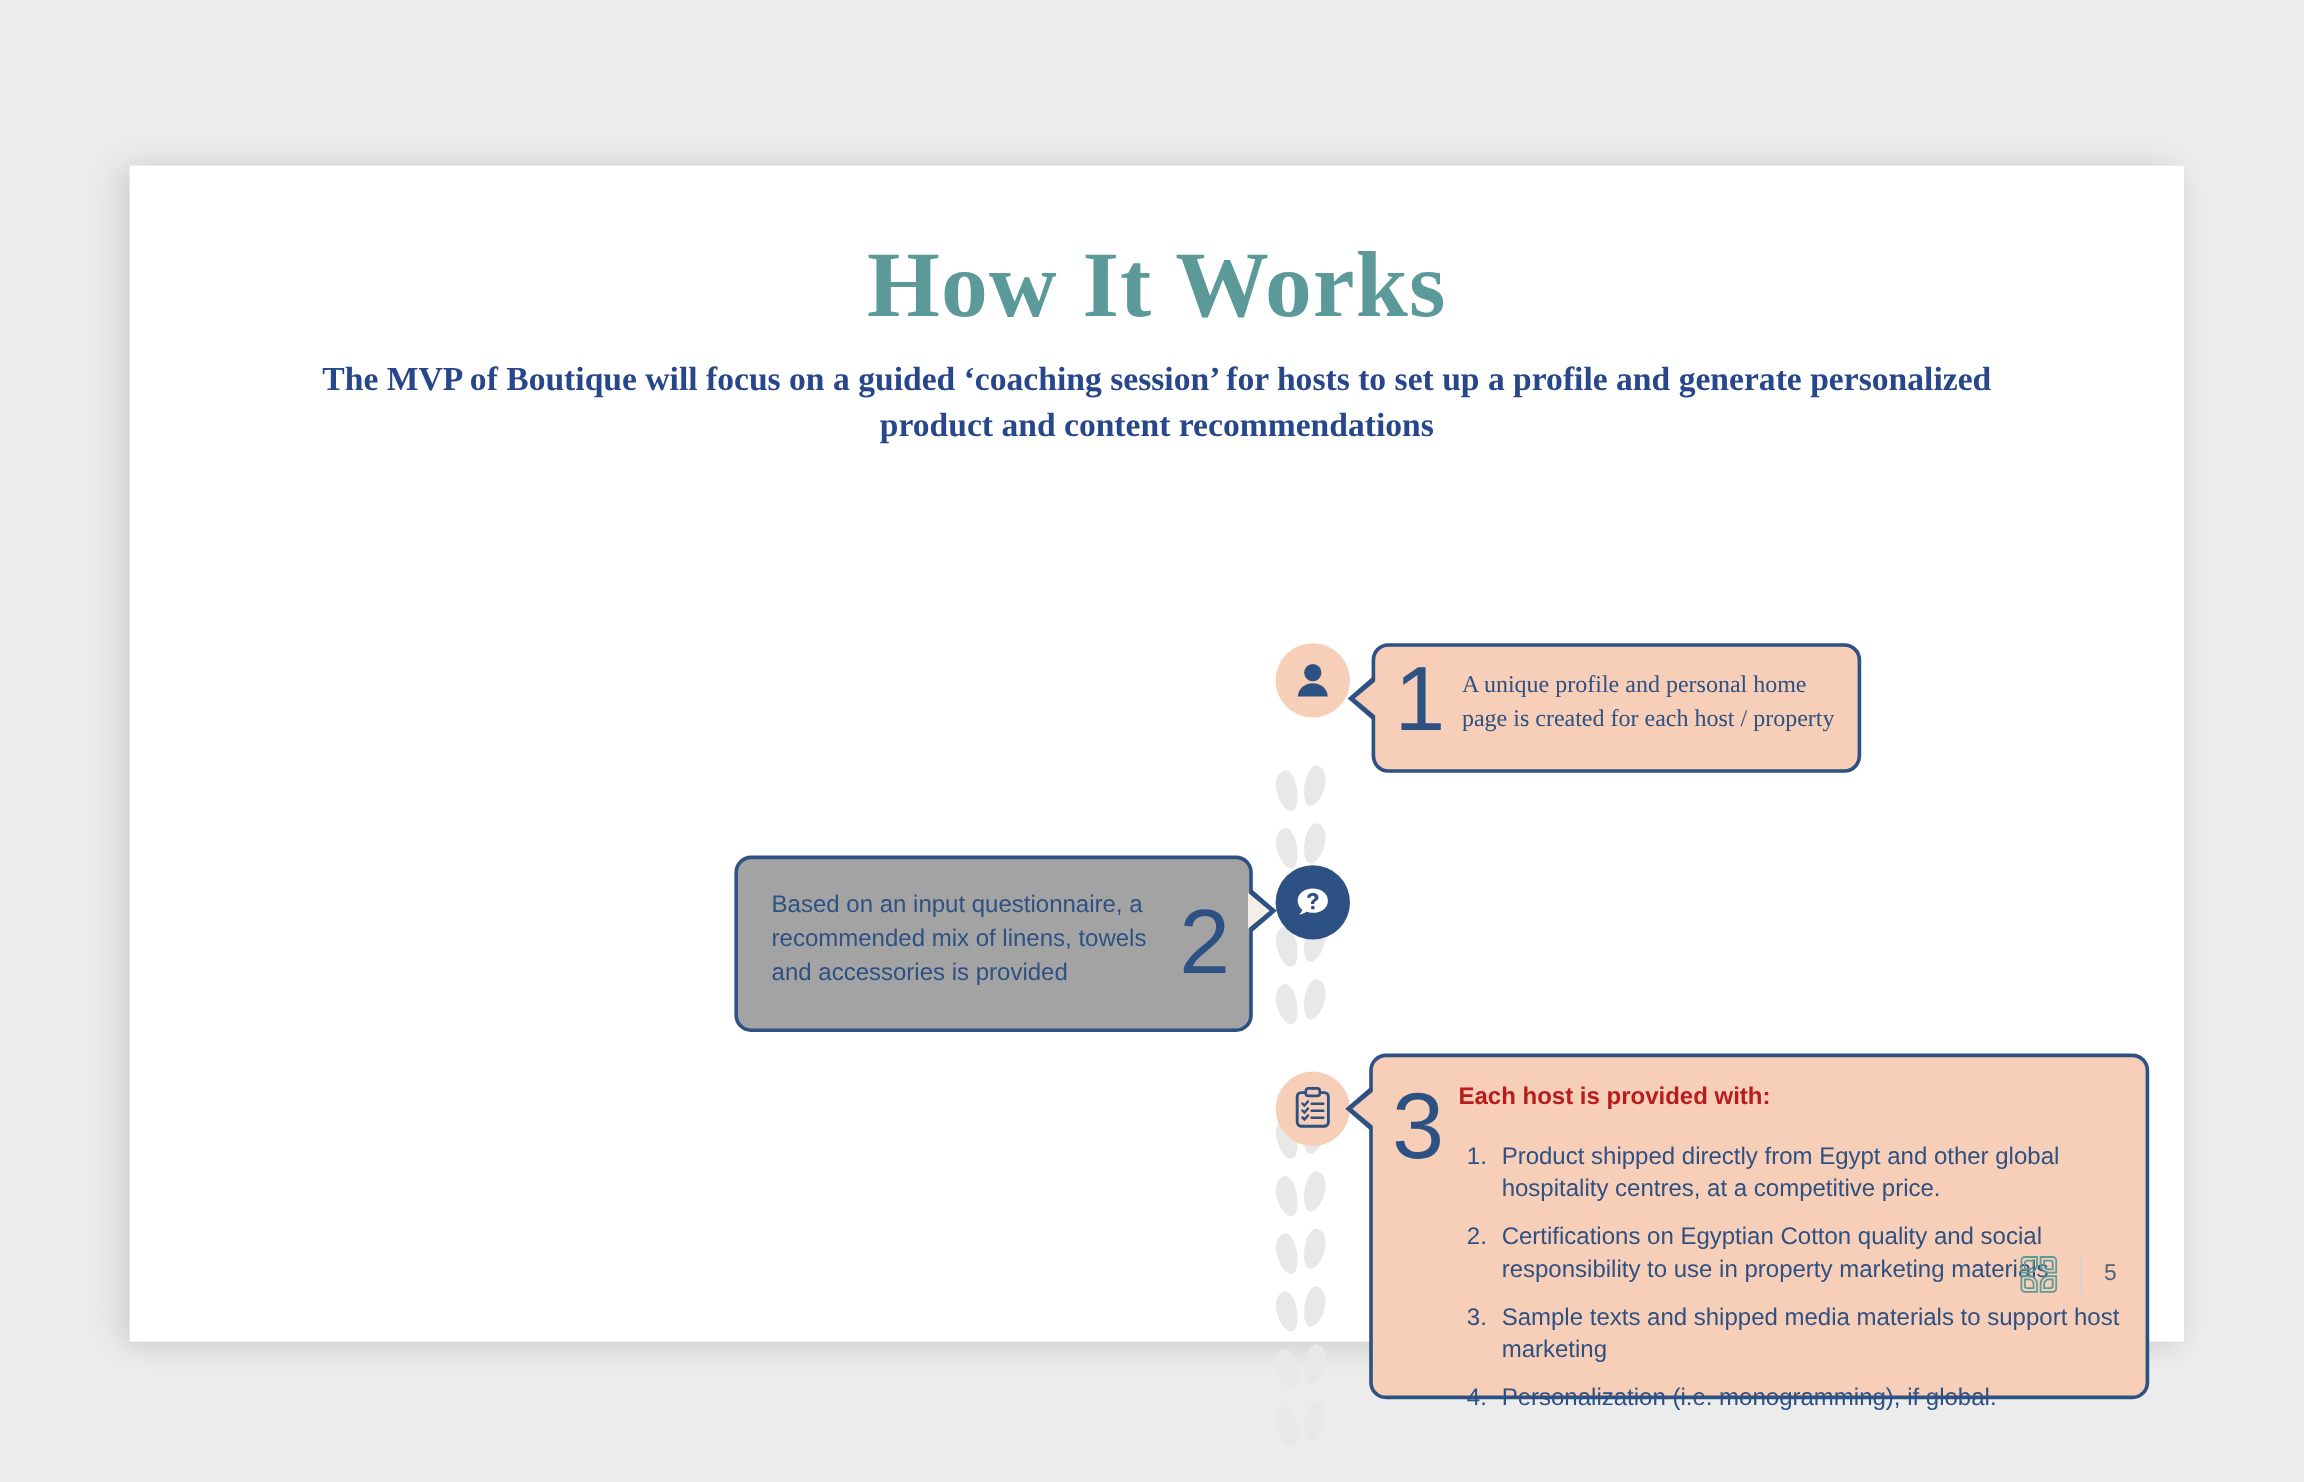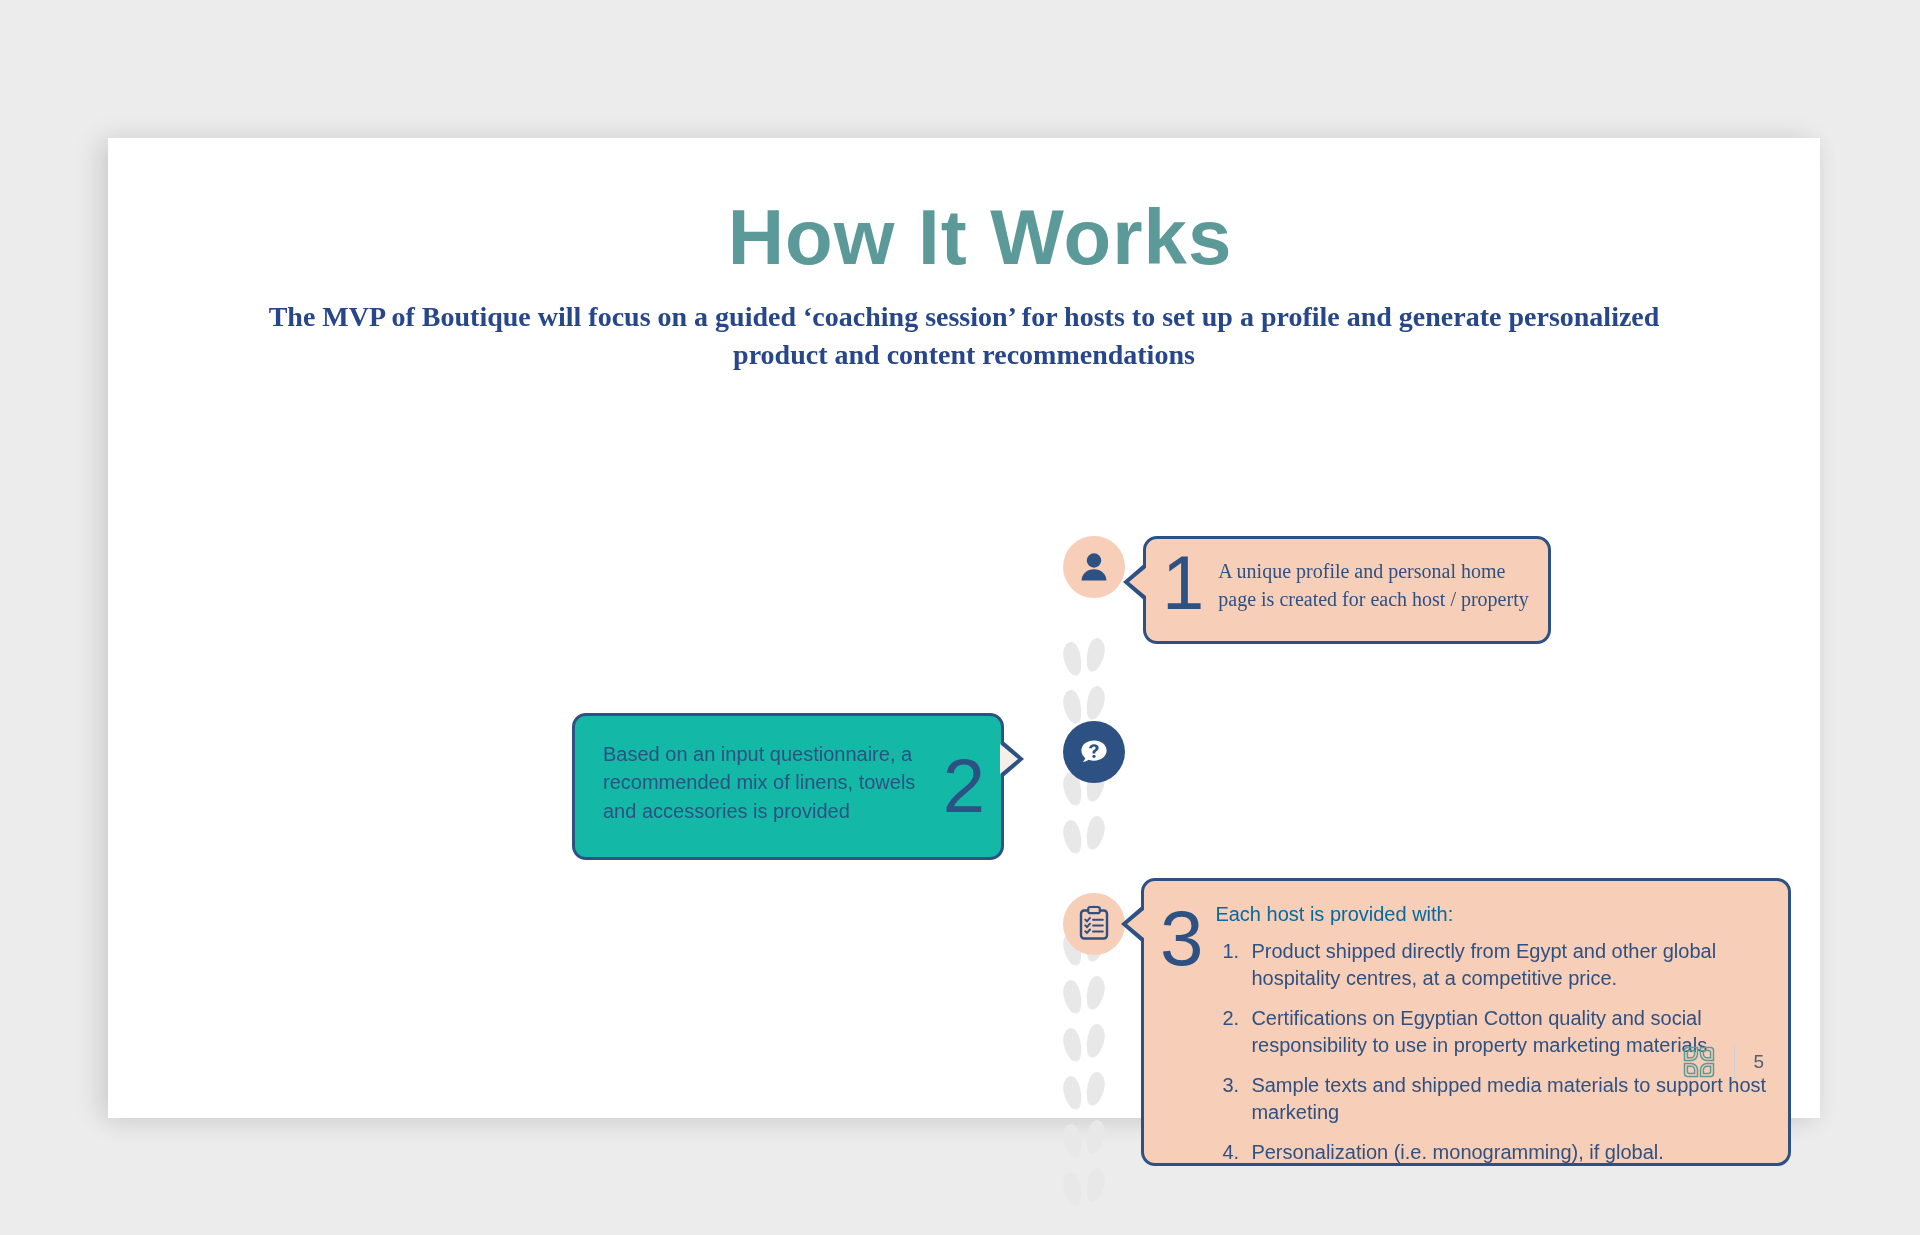--- a/index.html
+++ b/index.html
@@ -24,27 +24,26 @@
     box-shadow: -10px 0 26px rgba(0,0,0,0.10), 0 6px 22px rgba(0,0,0,0.05);
   }
 
   
   .title {
     position: absolute;
     left: 0;
     top: 60px;
     width: 100%;
     text-align: center;
-    font-family: Liberation Sans, sans-serif;
+    font-family: Liberation Serif, serif;
     font-weight: bold;
     font-size: 78px;
     letter-spacing: 1px;
     color: #5C9A9A;
     line-height: 1;
-    padding-left: 16px;
   }
   .subtitle {
     position: absolute;
     left: 50%;
     transform: translateX(-50%);
     top: 160px;
     width: 1400px;
     text-align: center;
     font-family: "Liberation Serif", "DejaVu Serif", serif;
     font-weight: bold;
@@ -103,21 +102,21 @@
   
   .callout {
     position: absolute;
     border: 3px solid #2E5183;
     border-radius: 14px;
     box-sizing: border-box;
     display: flex;
     align-items: flex-start;
   }
   .callout.peach { background: #F7CEB7; }
-  .callout.cream { background: #14b8a6; }
+  .callout.cream { background: #a3a3a3; margin-left: 40px; }
 
   .numeral {
     font-family: "Liberation Sans", sans-serif;
     font-weight: 300;
     color: #2E5183;
     line-height: 0.95;
     flex: 0 0 auto;
   }
 
   .body-text {
@@ -189,23 +188,24 @@
     left: 1033px;
     top: 740px;
     width: 650px;
     height: 288px;
     padding: 18px 20px 14px 16px;
   }
   #step3-box .numeral { font-size: 78px; margin-right: 12px; margin-top: 2px; }
   #step3-box .tail-left-inner { border-right-color: #F7CEB7; }
 
   .list-intro {
-    color: #0369a1;
+    color: #b91c1c;
     font-size: 20px;
-    margin-bottom: 12px;
+    margin-bottom: 25px;
+    font-weight: bold;
   }
   ol.items {
     margin: 0;
     padding: 0;
     list-style: none;
     color: #2E5183;
     font-size: 20px;
     line-height: 1.35;
   }
   ol.items li {

